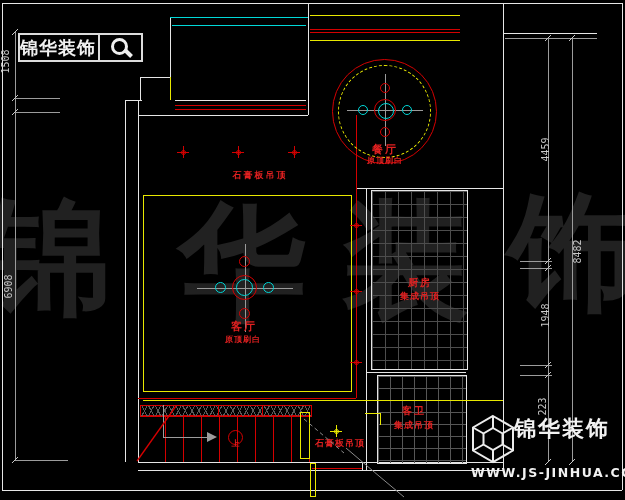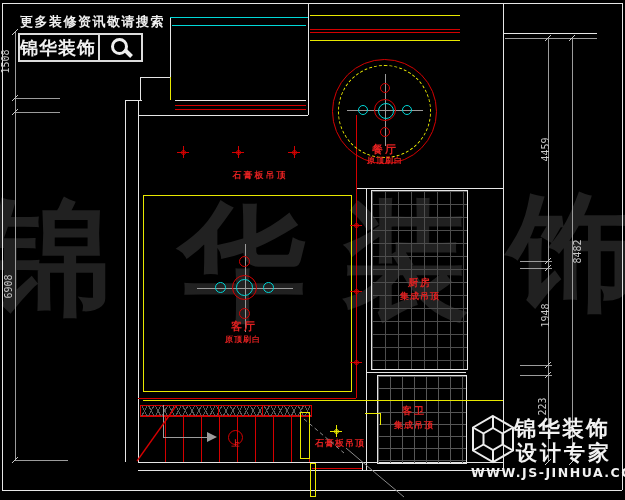--- a/index.html
+++ b/index.html
@@ -202,32 +202,30 @@
   <svg class="overlay" width="625" height="500" viewBox="0 0 625 500">
     <path stroke="#c8c8c8" stroke-width="1" fill="none" d="M12,35 L18,29 M12,101 L18,95 M12,115 L18,109 M12,463 L18,457
          M545,41 L551,35 M569,41 L575,35 M545,264 L551,258 M545,271 L551,265
          M545,368 L551,362 M545,378 L551,372 M545,465 L551,459 M569,465 L575,459"></path>
     <path stroke="#d40000" stroke-width="1.3" fill="none" d="M137,461 L176,406"></path>
     <path fill="#9c9c9c" d="M207,432 L207,442 L217,437 Z"></path>
     <path stroke="#8a8a8a" stroke-width="1" fill="none" d="M346,448 Q374,472 404,497"></path>
     <path stroke="#8a8a8a" stroke-width="1" stroke-dasharray="4 3" fill="none" d="M304,419 L344,453"></path>
   </svg>
 
-  <div class="hdr-tag">更多装修资讯敬请搜索</div>
   <div class="hdr-box">
     <span class="hdr-brand">锦华装饰</span>
     <span class="hdr-div"></span>
     <span class="mag-c"></span>
     <span class="mag-h"></span>
   </div>
 
   <svg style="position:absolute;left:468px;top:412px;z-index:7" width="50" height="54" viewBox="0 0 50 54">
     <g stroke="#ececec" stroke-width="2" fill="none">
       <path d="M25,4 L45,15.5 L45,38.5 L25,50 L5,38.5 L5,15.5 Z"></path>
       <path d="M25,16 L34.5,21.5 L34.5,32.5 L25,38 L15.5,32.5 L15.5,21.5 Z"></path>
       <path d="M25,4 L25,16 M45,15.5 L34.5,21.5 M45,38.5 L34.5,32.5 M25,50 L25,38 M5,38.5 L15.5,32.5 M5,15.5 L15.5,21.5"></path>
     </g>
   </svg>
   <div class="ft" style="left:514px;top:414px;font-size:22px;font-weight:700;letter-spacing:2px">锦华装饰</div>
-  <div class="ft" style="left:516px;top:439px;font-size:21px;font-weight:700;letter-spacing:3px">设计专家</div>
   <div class="ft" style="left:471px;top:465px;font-size:12.5px;font-weight:700;letter-spacing:1.5px;font-family:'DejaVu Sans',sans-serif">WWW.JS-JINHUA.COM</div>
 
 </div>
 
 </body></html>

